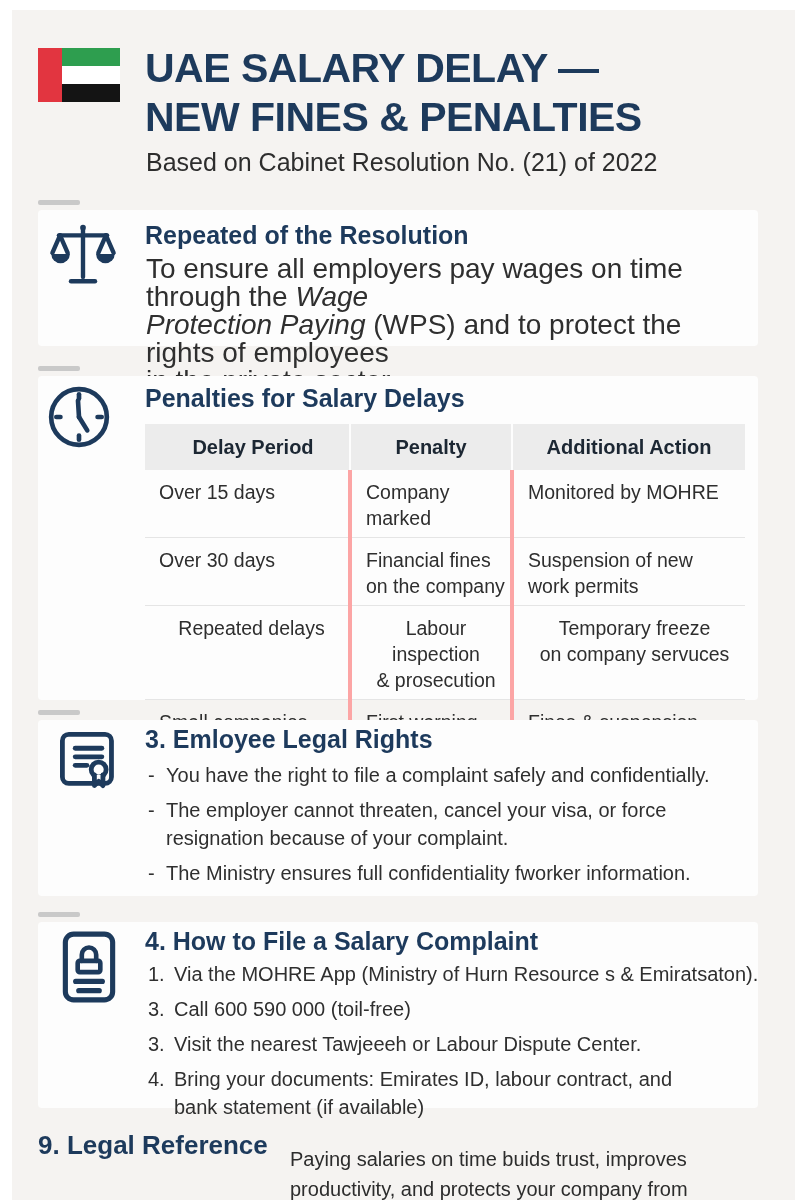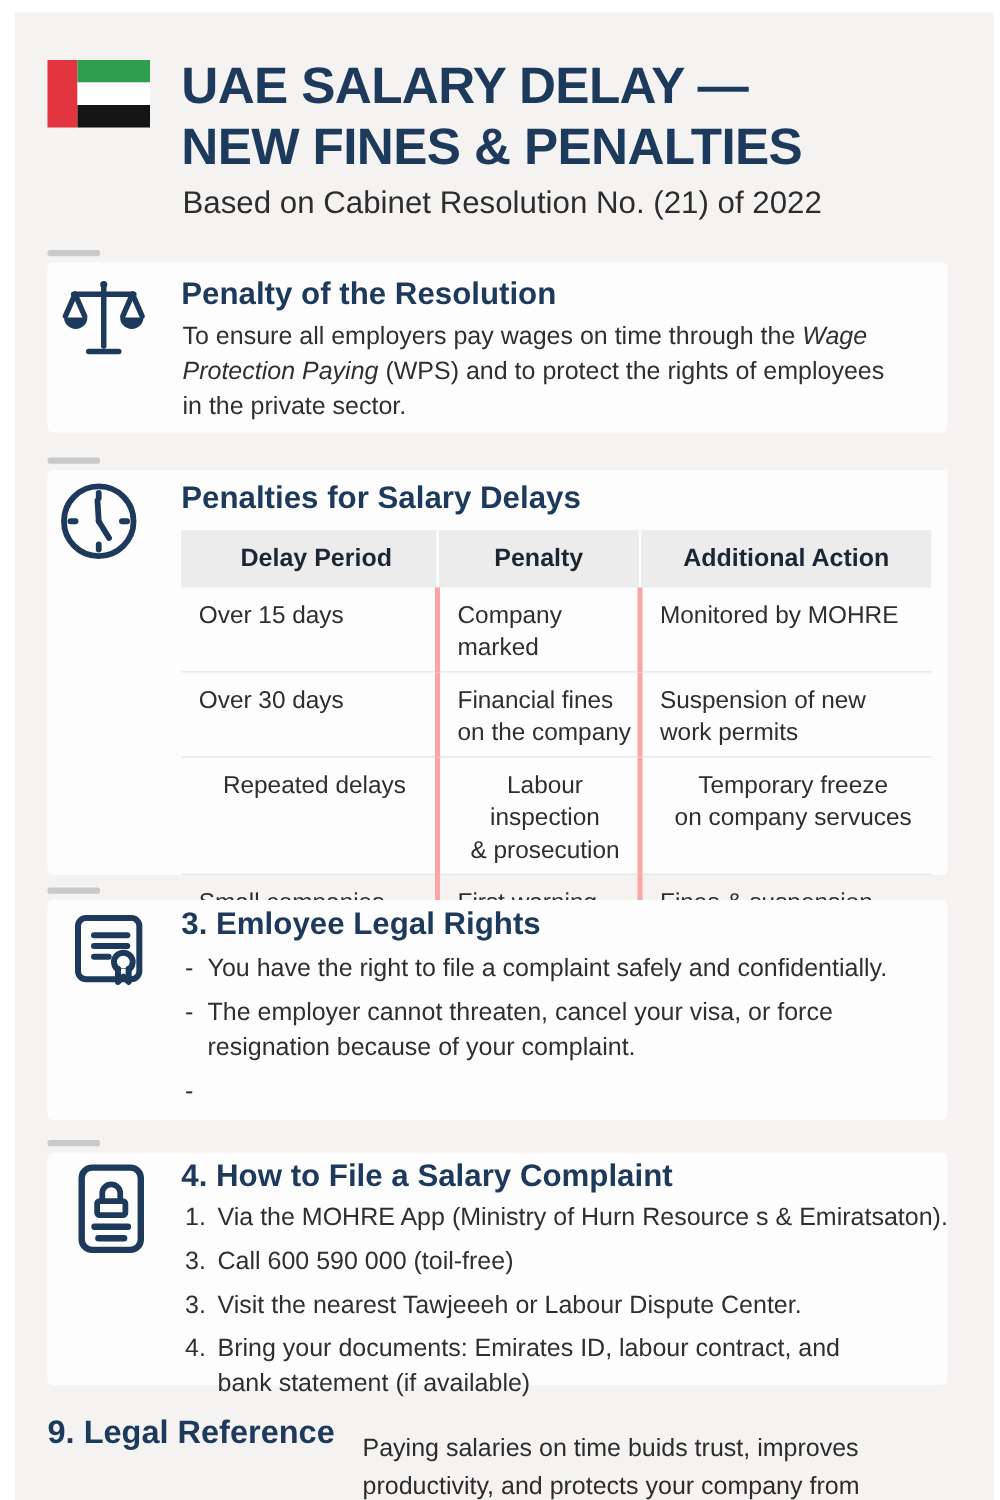--- a/index.html
+++ b/index.html
@@ -34,21 +34,21 @@
   .flag{position:absolute;left:38px;top:48px;width:82px;height:54px;display:flex;}
   .flag .red{width:24px;height:100%;background:#e23540;}
   .flag .stripes{flex:1;display:flex;flex-direction:column;}
   .flag .green{flex:1;background:#2e9e4f;}
   .flag .white{flex:1;background:#ffffff;}
   .flag .black{flex:1;background:#141414;}
   .sec-heading{
     position:absolute;left:145px;
     color:#1d3a5c;font-weight:bold;font-size:25px;line-height:30px;white-space:nowrap;
   }
-  .body-text{color:#2f2f2f;font-size:20px;line-height:28px;}
+  .body-text{color:#2f2f2f;font-size:28px;line-height:28px;}
   .line{display:block;}
   .icon{position:absolute;color:#1d3a5c;}
   .icon svg{display:block;}
   
   .ptable{position:absolute;left:145px;top:424px;width:600px;border-collapse:collapse;table-layout:fixed;}
   .ptable th{
     background:#ececec;color:#1c2733;font-weight:bold;font-size:20px;
     height:46px;text-align:center;padding:0;border-left:2px solid #fdfdfd;
   }
   .ptable th:first-child{border-left:none;padding-left:12px;}
@@ -102,21 +102,21 @@
     <line x1="32" y1="9" x2="32" y2="52"></line>
     <line x1="21" y1="56" x2="43" y2="56"></line>
     <line x1="11" y1="14" x2="4" y2="30"></line>
     <line x1="11" y1="14" x2="18" y2="30"></line>
     <path d="M3,31 A8.5,8.5 0 0 0 20,31 Z" fill="#1d3a5c" stroke="none"></path>
     <line x1="53" y1="14" x2="46" y2="30"></line>
     <line x1="53" y1="14" x2="60" y2="30"></line>
     <path d="M44,31 A8.5,8.5 0 0 0 61,31 Z" fill="#1d3a5c" stroke="none"></path>
   </svg>
 </div>
-<div class="sec-heading" style="top:220px">Penalty of the Resolution</div>
+<div class="sec-heading" style="top:220px">Repeated of the Resolution</div>
 <div class="abs body-text" style="left:146px;top:255px;width:595px">
   <span class="line"><span>To ensure all employers pay wages on time through the </span><span class="italic">Wage</span></span>
   <span class="line"><span class="italic">Protection Paying</span><span> (WPS) and to protect the rights of employees</span></span>
   <span class="line">in the private sector.</span>
 </div>
 
 <div class="dash" style="top:366px"></div>
 <div class="card" style="top:376px;height:324px"></div>
 <div class="icon" style="left:46px;top:384px">
   <svg width="66" height="66" viewBox="0 0 64 64" fill="none" stroke="#1d3a5c" stroke-width="4.5" stroke-linecap="round">
@@ -218,20 +218,23 @@
   </div>
   <div class="bitem">
     <span class="bmark">-</span>
     <span>
         <span class="line">The employer cannot threaten, cancel your visa, or force</span>
         <span class="line">resignation because of your complaint.</span>
       </span>
   </div>
   <div class="bitem">
     <span class="bmark">-</span>
+    <span>
+        <span class="line">The Ministry ensures full confidentiality fworker information.</span>
+      </span>
   </div>
 </div>
 
 <div class="dash" style="top:912px"></div>
 <div class="card" style="top:922px;height:186px"></div>
 <div class="icon" style="left:60px;top:930px">
   <svg width="58" height="74" viewBox="0 0 56 72" fill="none" stroke="#1d3a5c" stroke-width="5" stroke-linecap="round" stroke-linejoin="round">
     <rect x="5" y="4" width="46" height="64" rx="8"></rect>
     <path d="M21,30 v-6 a7,7 0 0 1 14,0 v6" stroke-width="4.5"></path>
     <rect x="17" y="30" width="22" height="11" rx="2" stroke-width="4.5"></rect>

